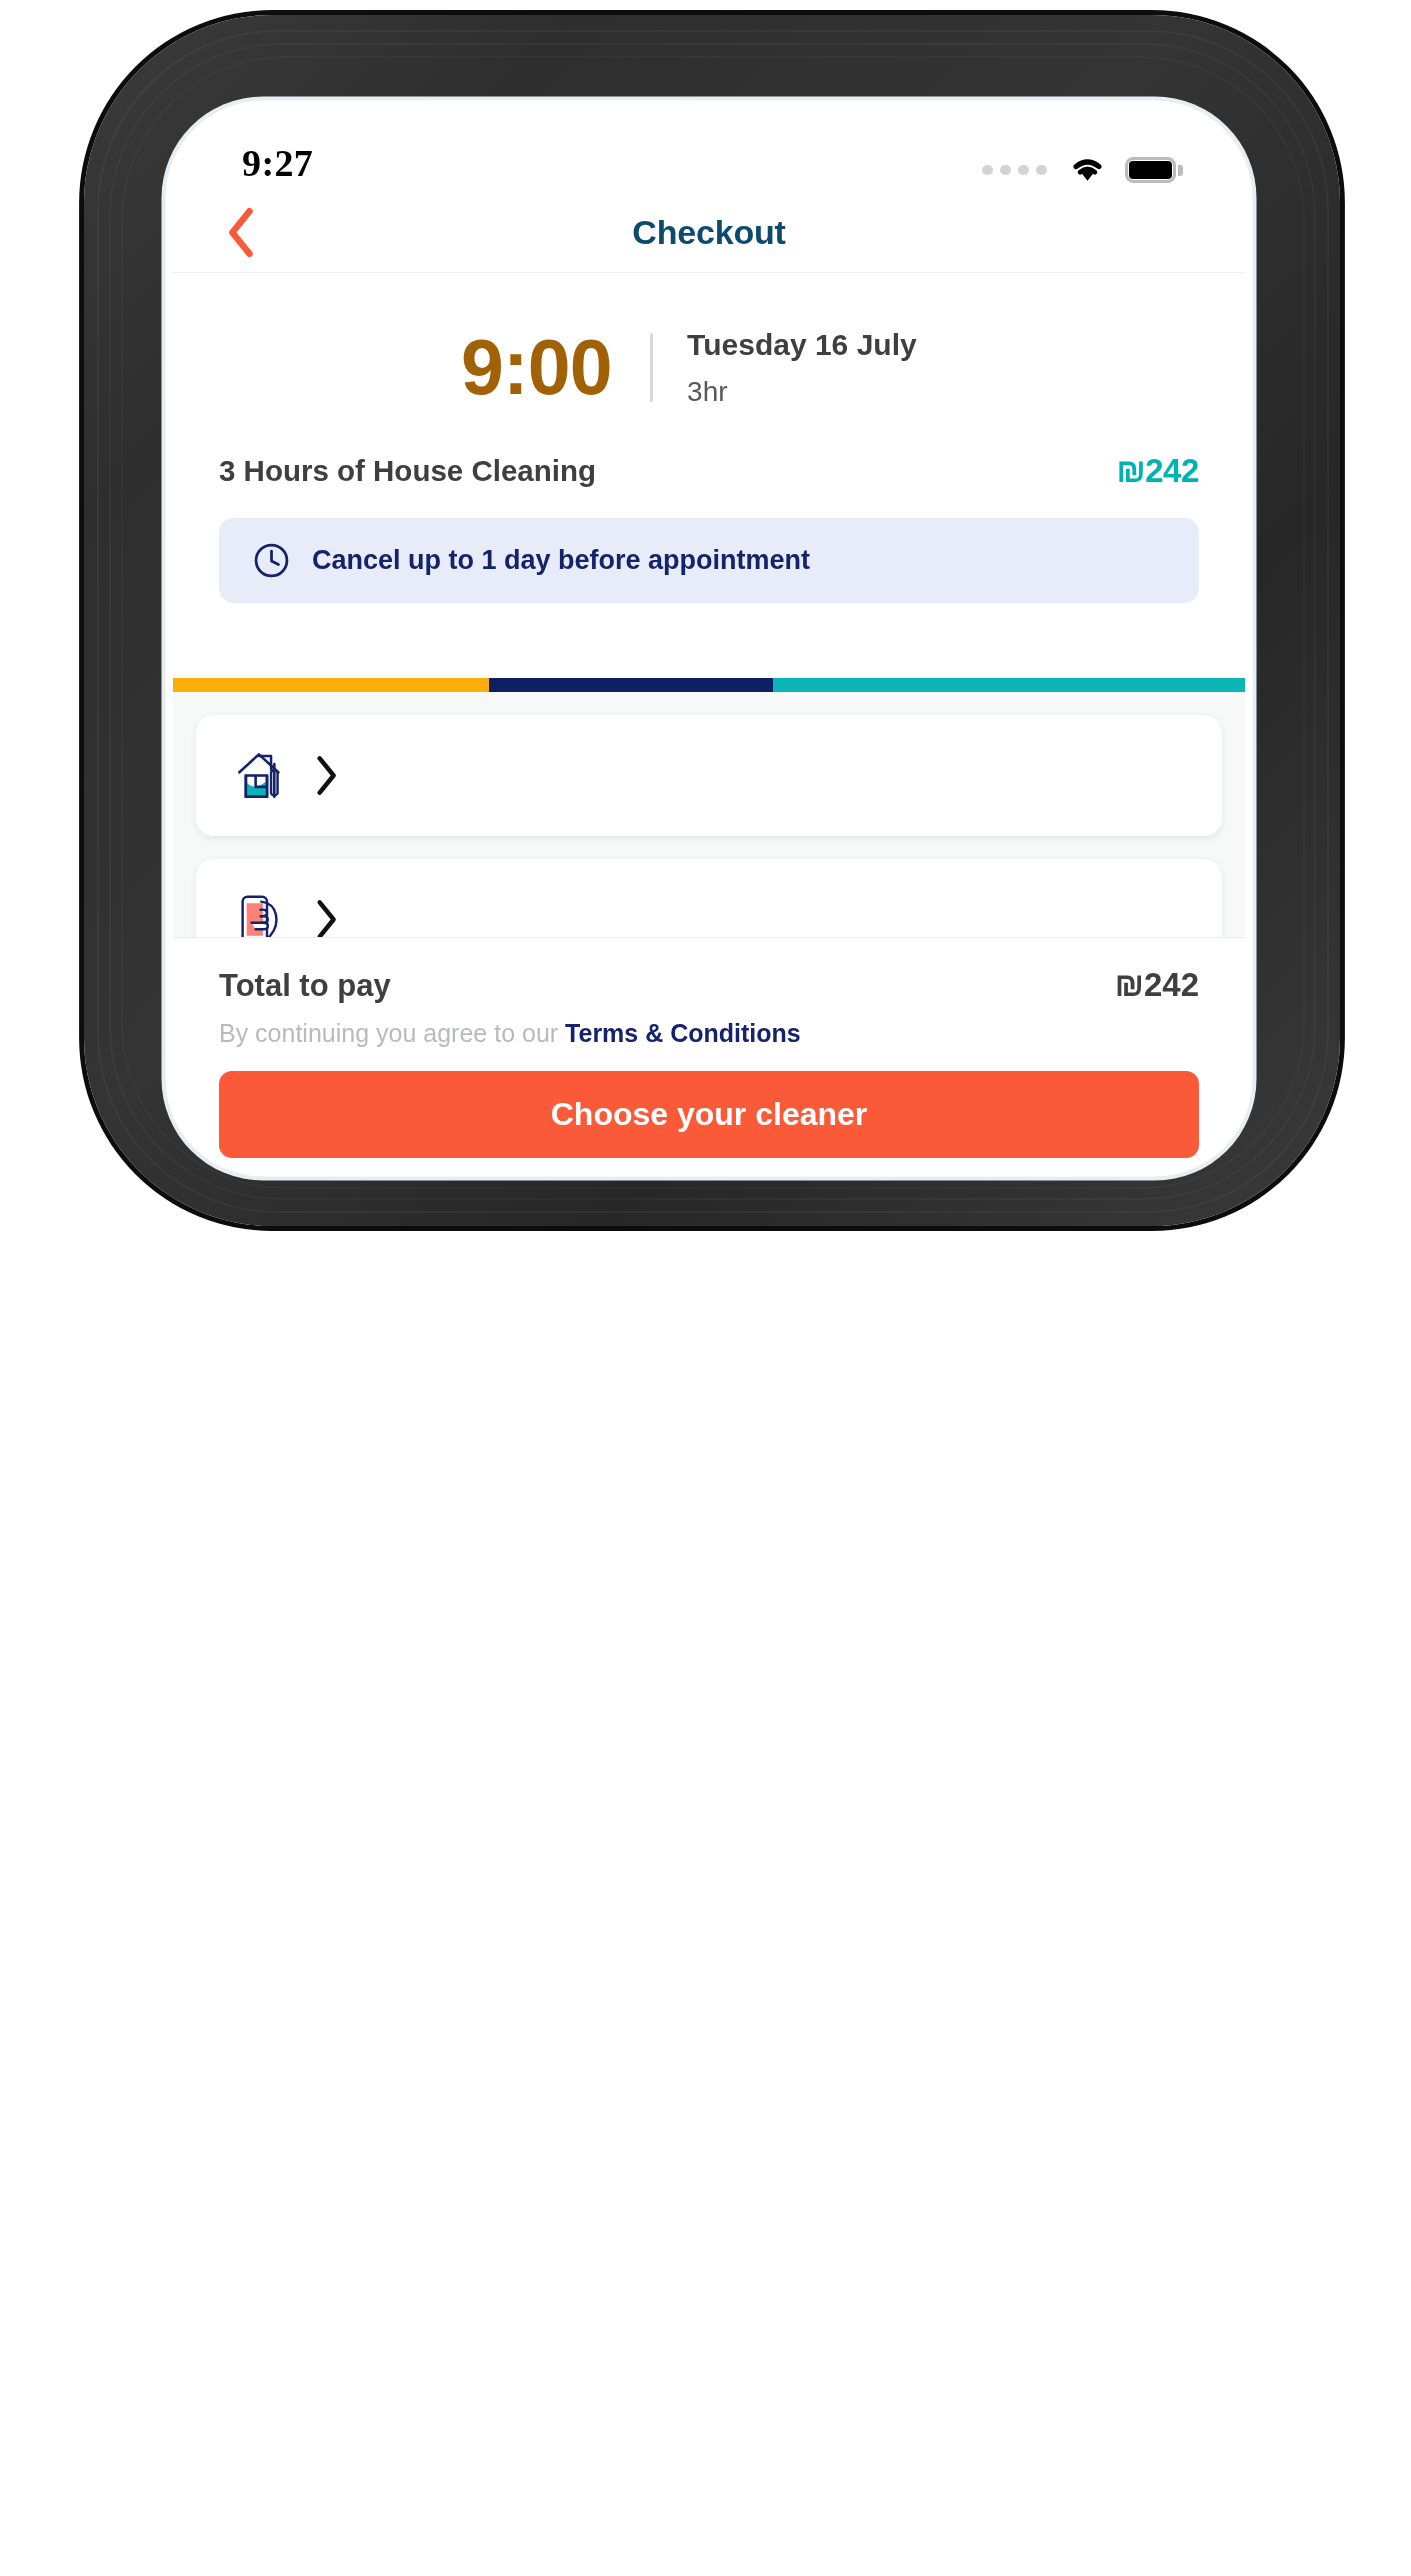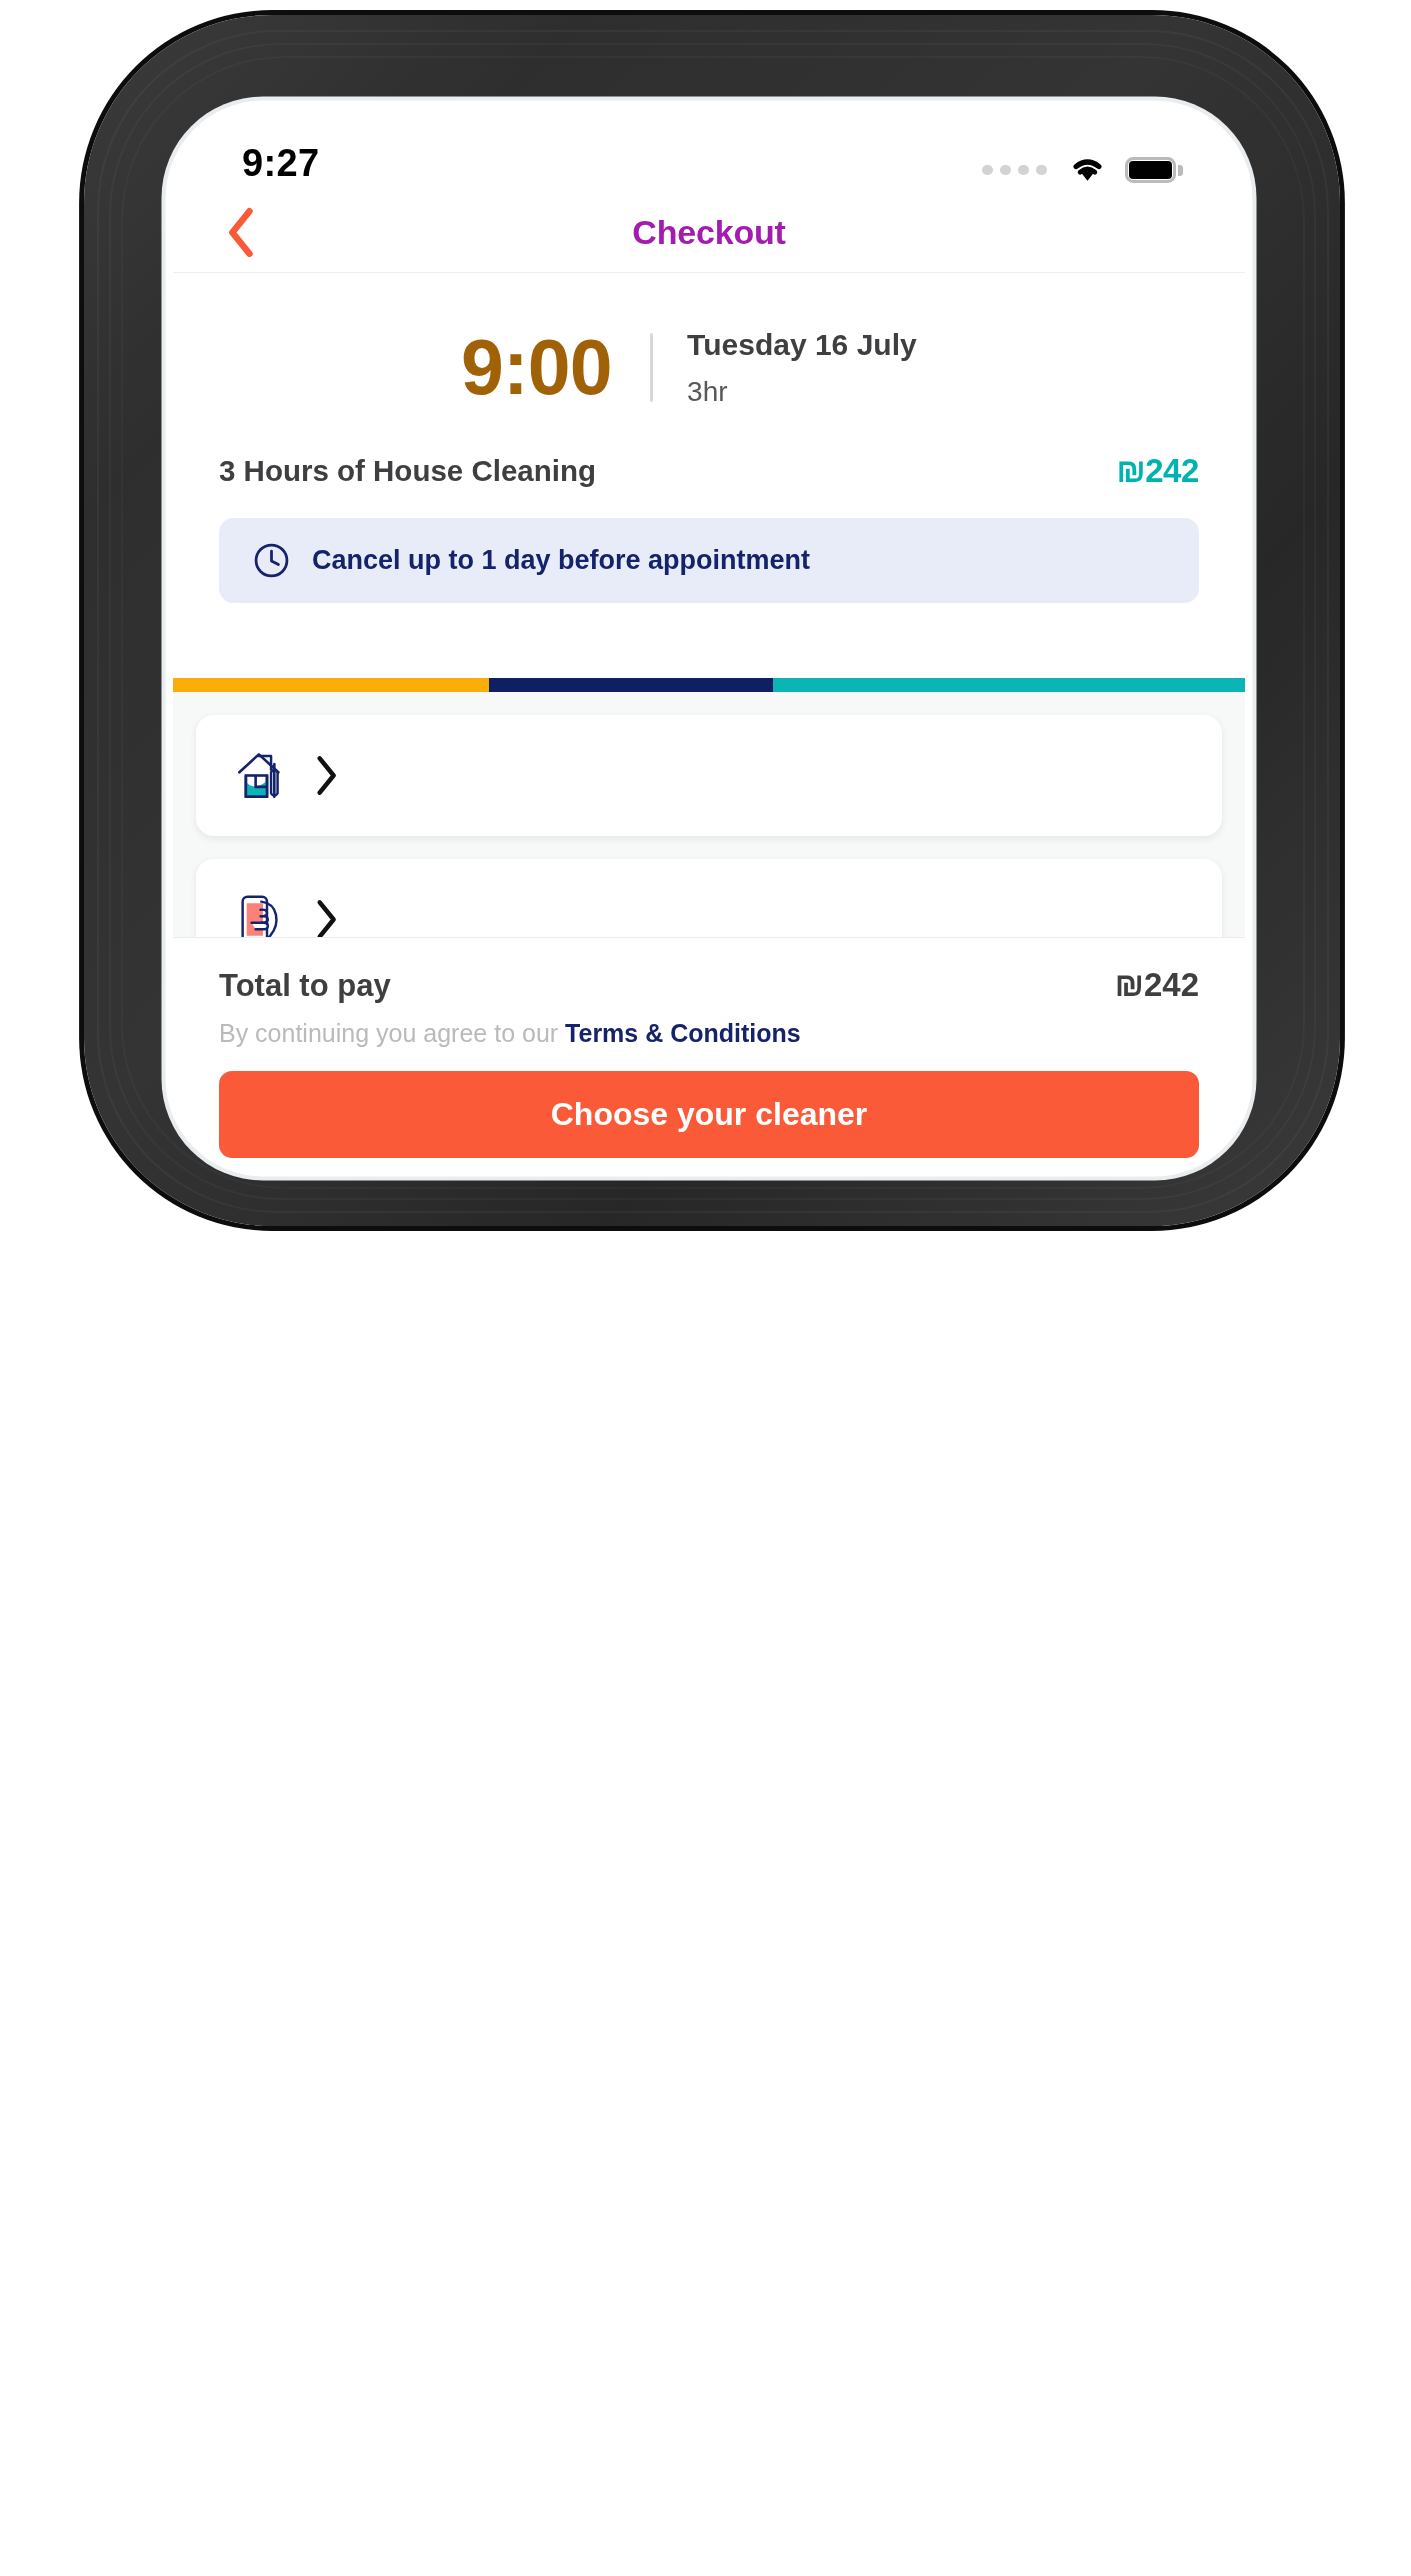--- a/index.html
+++ b/index.html
@@ -55,21 +55,21 @@
   
   .statusbar{
     position:absolute; left:0; top:0; width:100%; height:85px;
     background:#ffffff;
     display:flex; align-items:flex-end; justify-content:space-between;
     padding:0 69px 8.2px 69px;
   }
   .sb-time{
     font-size:38px; font-weight:700; color:#000;
     letter-spacing:0.4px;
-    font-family:Liberation Sans, sans-serif;
+    font-family:Liberation Serif, serif;
   }
   .sb-right{ display:flex; align-items:center; gap:18px; }
   .sb-dots{ display:flex; gap:7.4px; align-items:center; margin-right:3.3px;}
   .sb-dots i{ width:10.6px; height:10.6px; border-radius:50%; background:#d2d3d4; display:block;}
   .sb-wifi{ width:39px; height:29.5px; position:relative; }
   .sb-batt{ position:relative; width:51px; height:26px; }
   .sb-batt .shell{
     position:absolute; inset:0; border:3.3px solid #b9bbbd; border-radius:8.2px;
   }
   .sb-batt .fill{
@@ -87,21 +87,21 @@
     display:flex; align-items:center; justify-content:center;
     background:#fff;
     border-bottom:1.6px solid #eceef0;
   }
   .nav-back{
     position:absolute; left:41px; top:50%; transform:translateY(-50%);
     width:52px; height:52px; display:flex; align-items:center; justify-content:center;
     cursor:pointer;
   }
   .nav-title{
-    font-size:34px; font-weight:700; color:#a21caf; letter-spacing:-0.2px;
+    font-size:34px; font-weight:700; color:#0c4a6e; letter-spacing:-0.2px;
   }
 
   
   .summary{
     position:absolute; left:0; top:167px; width:100%;
     background:#ffffff; padding:38px 0 0 0;
   }
   .time-row{
     display:flex; align-items:center; justify-content:center;
     gap:0; padding:14.7px 0 6.5px 0;

